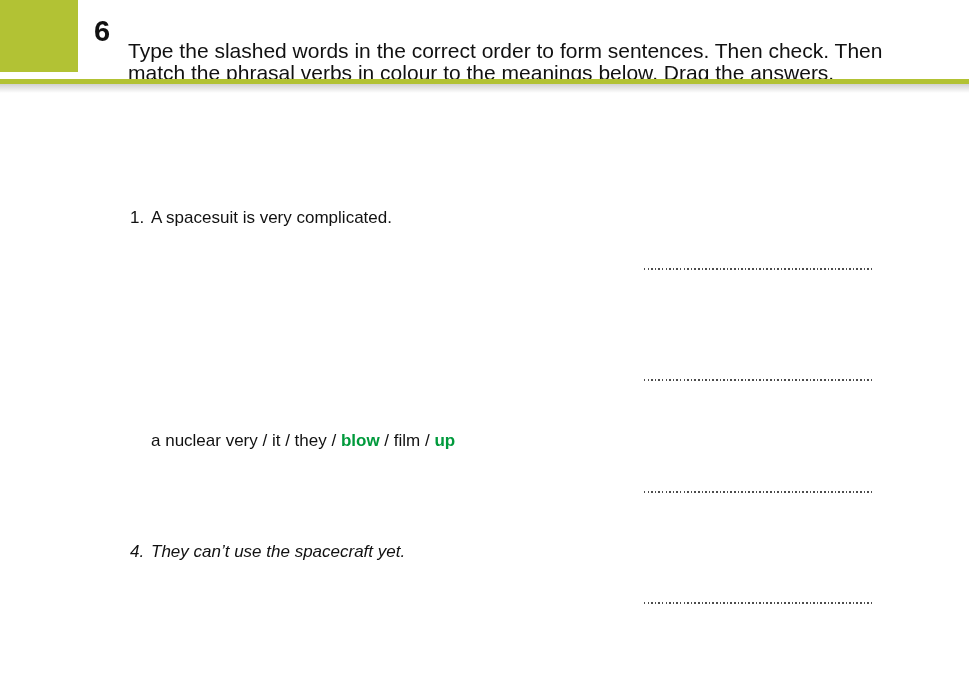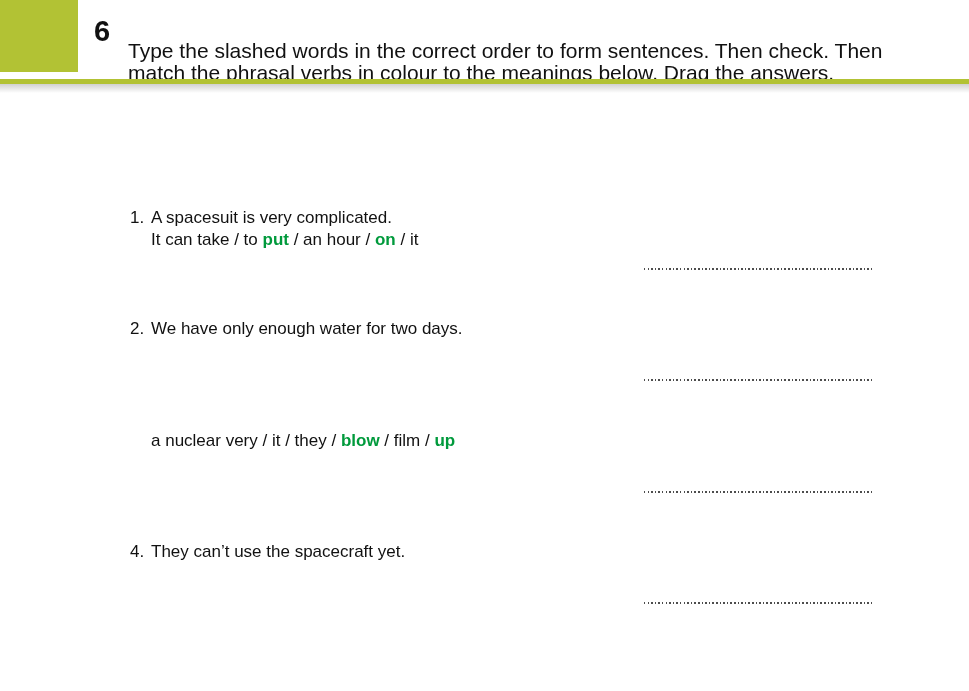--- a/index.html
+++ b/index.html
@@ -63,36 +63,32 @@
   <div class="corner-block"></div>
   <div class="ex-num">6</div>
   <div class="instructions">Type the slashed words in the correct order to form sentences. Then check. Then match the phrasal verbs in colour to the meanings below. Drag the answers.</div>
   <div class="rule"></div>
   <div class="rule-shadow"></div>
   <div class="items">
   <div class="item" style="top: 197px;">
     <div class="line l1">
       <span class="num">1.</span><span class="sentence"><span>A spacesuit is very complicated.</span></span>
     </div>
-    <div class="line l2"><span>It can take / to </span><span class="green">put</span><span> / an hour / </span><span class="green">on</span><span> / it</span></div>
     <div class="answer-line"></div>
   </div>
 
   <div class="item" style="top: 308px;">
-    <div class="line l1">
-      <span class="num">2.</span><span class="sentence"><span>We have only enough water for two days.</span></span>
-    </div>
     <div class="answer-line"></div>
   </div>
 
   <div class="item" style="top: 420px;">
     <div class="line l2"><span>a nuclear very / it / they / </span><span class="green">blow</span><span> / film / </span><span class="green">up</span></div>
     <div class="answer-line"></div>
   </div>
 
-  <div class="item" style="top: 531px;">
+  <div class="item" style="top: 531px; font-style: italic;">
     <div class="line l1">
       <span class="num">4.</span><span class="sentence"><span>They can’t use the spacecraft yet.</span></span>
     </div>
     <div class="answer-line"></div>
   </div>
 </div>
 </div>
 
 </body></html>

